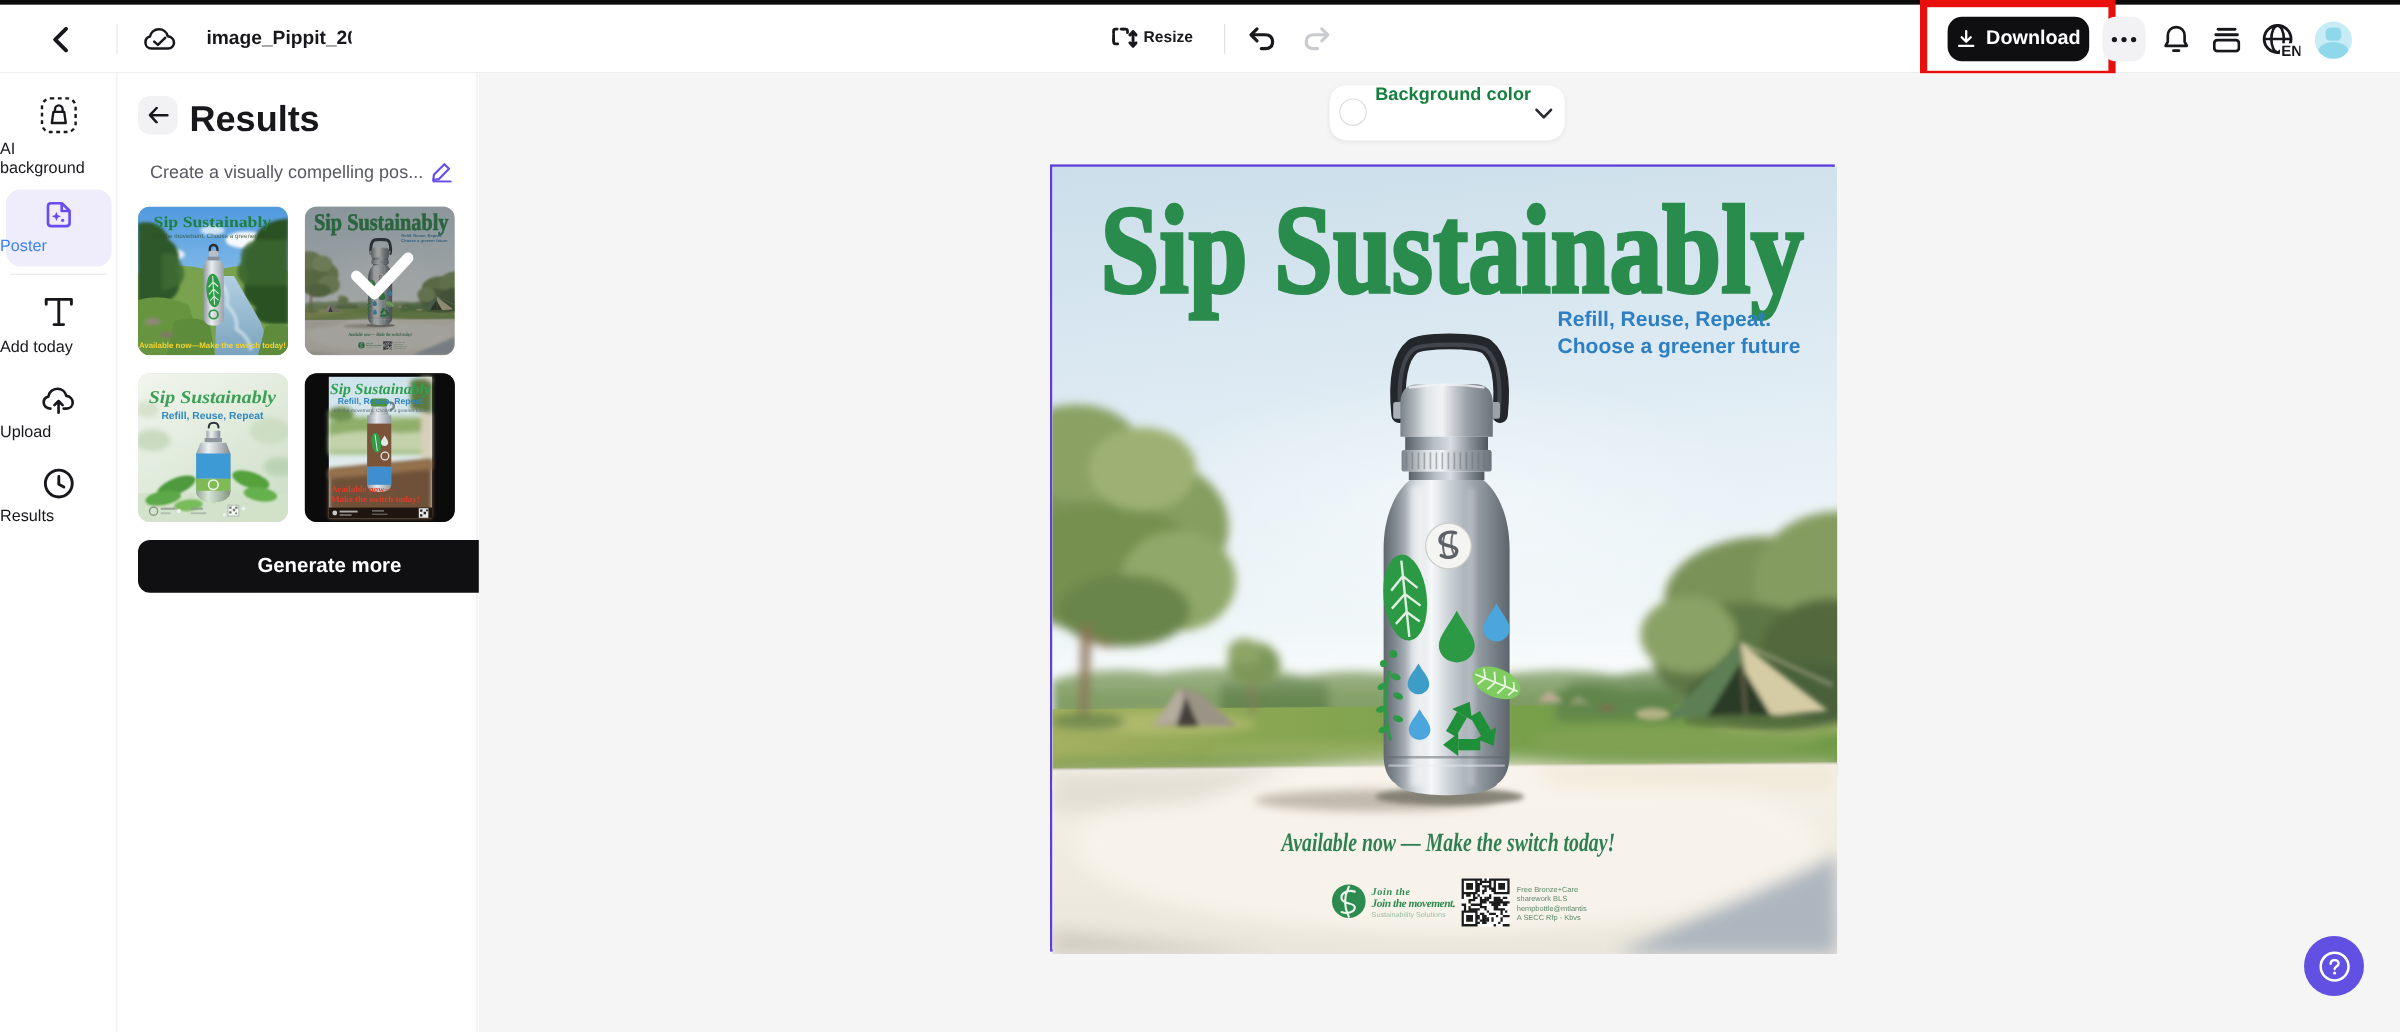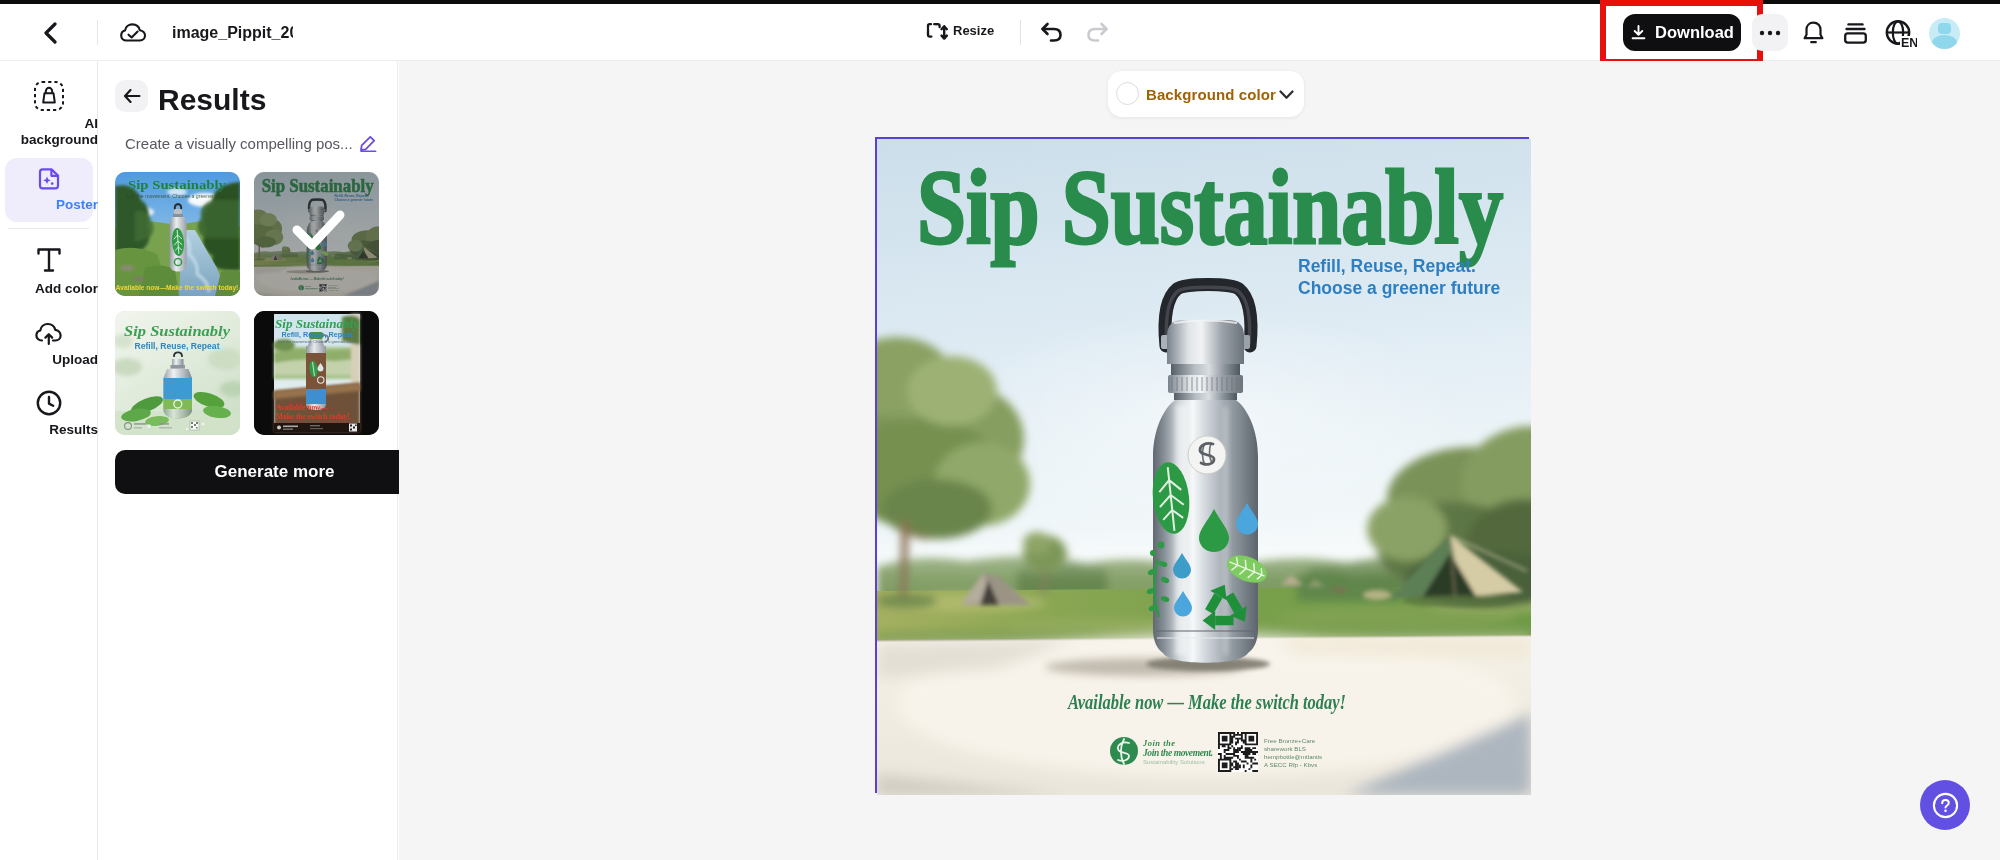--- a/index.html
+++ b/index.html
@@ -4,21 +4,21 @@
 *{margin:0;padding:0;box-sizing:border-box}
 html,body{width:2000px;height:860px;overflow:hidden;background:#fff;
  font-family:"Liberation Sans",sans-serif;position:relative}
 .abs{position:absolute}
 #topstrip{left:0;top:0;width:2000px;height:4px;background:#0b0b0b}
 #header{left:0;top:4px;width:2000px;height:57px;background:#fff;border-bottom:1px solid #eeeeee}
 #sidebar{left:0;top:61px;width:98px;height:799px;background:#fff;border-right:1px solid #e9e9ec}
 #panel{left:98px;top:61px;width:300px;height:799px;background:#fff;border-right:1px solid #ececef}
 #canvasarea{left:399px;top:61px;width:1601px;height:799px;background:#f5f5f6}
 .ictr{display:flex;align-items:center;justify-content:center}
-.sblabel{width:98px;text-align:right;font-size:13.5px;font-weight:700;color:#17171c;line-height:16px}
+.sblabel{width:98px;text-align:left;font-size:13.5px;font-weight:400;color:#17171c;line-height:16px}
 .thumb{width:125px;height:124px;border-radius:10px;overflow:hidden;position:absolute;background:#ddd}
 </style></head>
 <body>
 <svg width="0" height="0" style="position:absolute">
 <defs>
 
 <linearGradient id="skyG" x1="0" y1="0" x2="0.12" y2="1">
  <stop offset="0" stop-color="#cbdeea"></stop>
         <stop offset="0.45" stop-color="#e0ecf4"></stop>
  <stop offset="0.78" stop-color="#f1f7f9"></stop>
@@ -301,21 +301,21 @@
  <path d="M4 6 Q4 3.4 6.6 3.4 H15.5 L22 9.6 V19.8 Q22 22.4 19.4 22.4 H6.6 Q4 22.4 4 19.8 Z" fill="none" stroke="#6a4bf0" stroke-width="2.2" stroke-linejoin="round"></path>
  <path d="M15.4 3.8 V9.8 H21.6" fill="none" stroke="#6a4bf0" stroke-width="2.2" stroke-linejoin="round"></path>
  <path d="M11 10.5 l1.1 2.7 2.7 1.1 -2.7 1.1 -1.1 2.7 -1.1 -2.7 -2.7 -1.1 2.7 -1.1 z" fill="#6a4bf0"></path>
  <circle cx="16.2" cy="17.6" r="1.3" fill="#6a4bf0"></circle>
   </svg>
 <div class="abs sblabel" style="left:0px;top:197px;color:#3b82f6">Poster</div>
 <div class="abs" style="left:8px;top:228px;width:81px;height:1px;background:#e9e9ec"></div>
 <svg class="abs" style="left:35px;top:246px" width="28" height="28" viewBox="0 0 28 28">
  <path d="M3.5 7.5 V3.5 H24.5 V7.5 M14 3.5 V24.5 M10 24.5 H18" fill="none" stroke="#17171c" stroke-width="2.4" stroke-linecap="round" stroke-linejoin="round"></path>
   </svg>
-<div class="abs sblabel" style="left:0px;top:281px">Add color</div>
+<div class="abs sblabel" style="left:0px;top:281px">Add today</div>
 <svg class="abs" style="left:34px;top:319px" width="30" height="30" viewBox="0 0 30 30">
  <path d="M8 21.5 C4.6 21.5 2.4 19.2 2.4 16.4 C2.4 13.9 4 12 6.3 11.5 C6.8 7.8 9.9 5 13.8 5 C17.4 5 20.4 7.4 21.3 10.9 C24.3 11.3 26.6 13.6 26.6 16.5 C26.6 19.3 24.4 21.5 21.5 21.5 H19" fill="none" stroke="#17171c" stroke-width="2.2" stroke-linecap="round" stroke-linejoin="round"></path>
  <path d="M14.8 25 V15.5 M11.4 18.6 L14.8 15.2 L18.2 18.6" fill="none" stroke="#17171c" stroke-width="2.2" stroke-linecap="round" stroke-linejoin="round"></path>
   </svg>
 <div class="abs sblabel" style="left:0px;top:352px">Upload</div>
 <svg class="abs" style="left:35px;top:389px" width="28" height="28" viewBox="0 0 28 28">
  <circle cx="14" cy="14" r="11.2" fill="none" stroke="#17171c" stroke-width="2.4"></circle>
  <path d="M14 8 V14.6 L18.2 16.8" fill="none" stroke="#17171c" stroke-width="2.4" stroke-linecap="round" stroke-linejoin="round"></path>
   </svg>
 <div class="abs sblabel" style="left:0px;top:422px">Results</div>
@@ -516,21 +516,21 @@
 <path d="M96,113.5 h2v2h-2z M99,115.5 h2v2h-2z M96,117.5 h2v2h-2z M101,113.5 h1.6v1.6h-1.6z" fill="#222"></path>
 </svg></div>
 
 <div class="abs ictr" style="left:115px;top:450px;width:319px;height:44px;border-radius:10px;background:#101013">
  <span style="color:#fff;font-size:17px;font-weight:700">Generate more</span>
   </div>
 
 <div class="abs" id="canvasarea"></div>
 <div class="abs" style="left:1108px;top:71px;width:196px;height:46px;border-radius:14px;background:#fff;box-shadow:0 1px 4px rgba(0,0,0,.07)"></div>
 <div class="abs" style="left:1116px;top:82px;width:23px;height:23px;border-radius:50%;background:#fff;border:1px solid #dcdce0"></div>
-<div class="abs" style="left:1146px;top:86px;font-size:15px;font-weight:700;color:#a16207;letter-spacing:0.1px">Background color</div>
+<div class="abs" style="left:1146px;top:70px;font-size:15px;font-weight:700;color:#15803d;letter-spacing:0.1px">Background color</div>
 <svg class="abs" style="left:1279px;top:90px" width="15" height="10" viewBox="0 0 15 10">
  <path d="M1.5 1.5 L7.5 7.8 L13.5 1.5" fill="none" stroke="#2a2a30" stroke-width="2.2" stroke-linecap="round" stroke-linejoin="round"></path>
   </svg>
 <div class="abs" style="left:875px;top:137px;width:654px;height:656px;border:2px solid #5b3fd9;background:#fff">
 <svg width="654" height="656" viewBox="0 0 654 656">
       <use href="#posterArt"></use>
     </svg>
 </div>
 <div class="abs ictr" style="left:1920px;top:780px;width:50px;height:50px;border-radius:50%;background:#6150e1">
  <svg width="27" height="27" viewBox="0 0 27 27">

